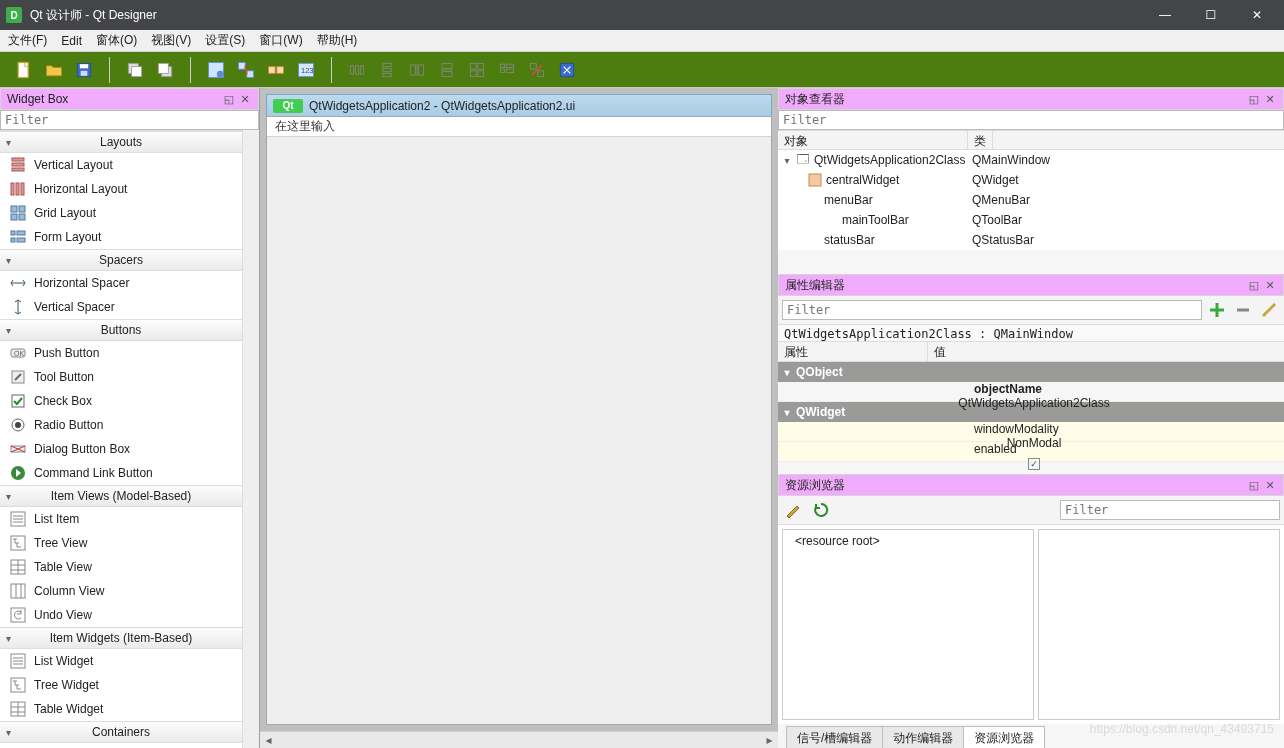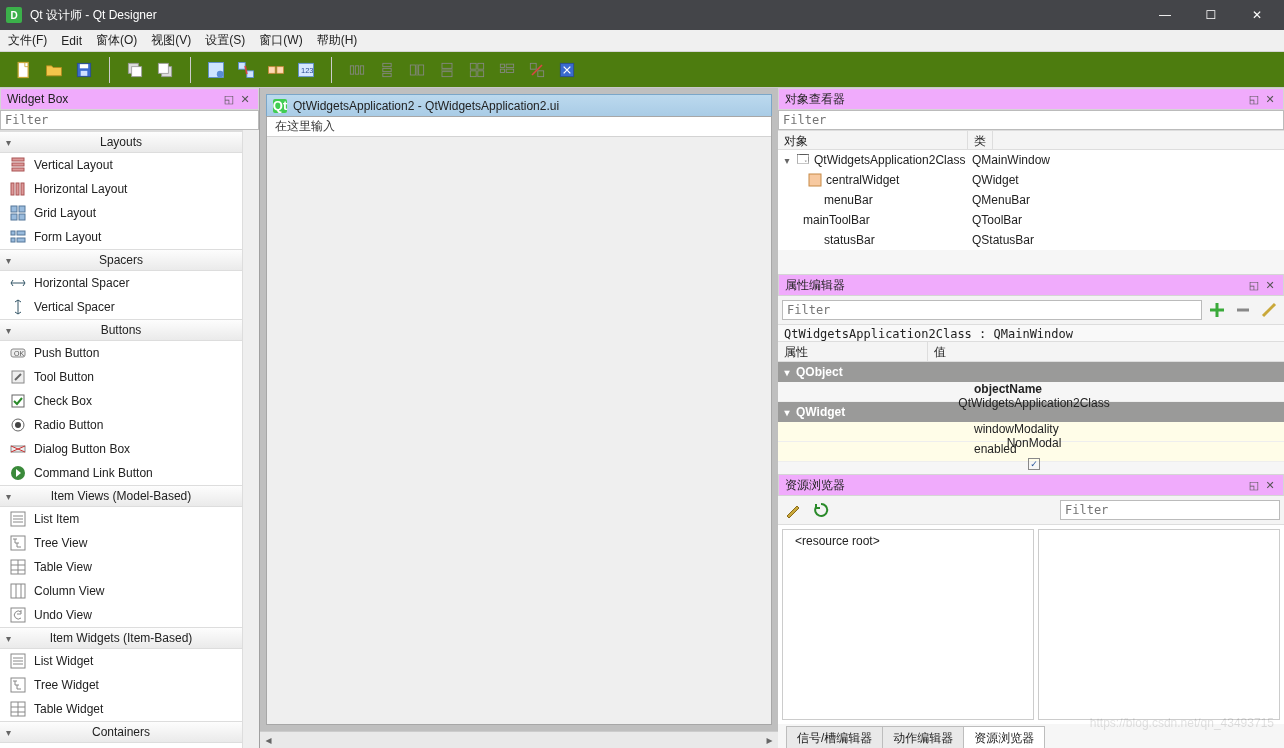--- a/index.html
+++ b/index.html
@@ -39,21 +39,21 @@
 .wb-scroll { width: 17px; background: #efefef; border-left: 1px solid #ddd; }
 .wb-cat { height: 22px; background: linear-gradient(#fdfdfd, #eaeaea); border-top: 1px solid #ddd; border-bottom: 1px solid #ddd; display: flex; align-items: center; justify-content: center; font-size: 12px; position: relative; }
 .wb-cat .chev { position: absolute; left: 6px; font-size: 10px; color: #666; }
 .wb-item { height: 24px; display: flex; align-items: center; padding-left: 10px; gap: 8px; }
 .wb-item .wico { width: 16px; height: 16px; display: inline-flex; align-items:center; justify-content:center; }
 
 
 .center { flex: 1; display: flex; flex-direction: column; background: #bfbfbf; }
 .center-inner { margin: 6px; flex: 1; display: flex; flex-direction: column; }
 .mdi-title { height: 22px; background: linear-gradient(#bcd9ee,#a9cce6); border: 1px solid #7ba6c8; border-bottom: none; display: flex; align-items: center; padding: 0 6px; gap: 6px; font-size: 12px; }
-.mdi-title .qt-icon { width: 14px; height: 14px; background: #41cd52; color: #fff; font-size: 13px; font-weight: bold; display: inline-flex; align-items: center; justify-content: center; border-radius: 2px; }
+.mdi-title .qt-icon { width: 30px; height: 14px; background: #41cd52; color: #fff; font-size: 10px; font-weight: bold; display: inline-flex; align-items: center; justify-content: center; border-radius: 2px; }
 .form-surface { flex: 1; background: #efefef; border: 1px solid #a7a7a7; position: relative; overflow: hidden; }
 .form-surface .type-here { height: 20px; background: #fff; border-bottom: 1px solid #d3d3d3; padding-left: 8px; font-size: 12px; color: #333; display: flex; align-items: center; }
 .dot-grid { position: absolute; top: 20px; left: 0; right: 0; bottom: 0;
   background-image: radial-gradient(#bfbfbf 0.5px, transparent 0.5px);
   background-size: 10px 10px; background-position: 4px 4px; background-color: #efefef; }
 .hscroll { height: 17px; background: #e9e9e9; border-top: 1px solid #ccc; display:flex; align-items:center; }
 .hscroll .arrow { width: 17px; height: 17px; display:flex;align-items:center;justify-content:center;color:#666; }
 
 
 .right { width: 506px; display: flex; flex-direction: column; }
@@ -90,21 +90,21 @@
 .res-body { flex: 1; display: flex; border-top: 1px solid #ddd; background:#fff; }
 .res-tools { height: 28px; display:flex; align-items:center; padding:0 4px; gap:6px; background:#f4f4f4; }
 .res-left { width: 252px; border: 1px solid #ccc; margin: 4px; padding: 4px 12px; font-size: 12px; }
 .res-right { flex: 1; border: 1px solid #ccc; margin: 4px 4px 4px 0; }
 
 
 .bottom-tabs { height: 24px; display: flex; align-items: flex-end; padding-left: 8px; gap: 0; background: transparent; }
 .bottom-tabs .tab { height: 22px; padding: 3px 10px; font-size: 12px; background: #e9e9e9; border: 1px solid #bdbdbd; border-bottom: none; margin-right: -1px; }
 .bottom-tabs .tab.active { background: #fff; }
 
-.watermark { position: fixed; right: 10px; bottom: 18px; color: rgba(0,0,0,.12); font-size: 12px; }
+.watermark { position: fixed; right: 10px; bottom: 12px; color: rgba(0,0,0,.12); font-size: 12px; }
 </style>
 </head>
 <body>
 
 <div class="titlebar">
   <span class="app-icon">D</span>
   <span class="title">Qt 设计师 - Qt Designer</span>
   <div class="win-btns">
     <div class="win-btn">—</div>
     <div class="win-btn">☐</div>
@@ -543,21 +543,21 @@
             </div>
           <div class="c2">QWidget</div>
         </div>
         <div class="obj-row">
           <div class="c1" style="padding-left:46px">
               <span>menuBar</span>
             </div>
           <div class="c2">QMenuBar</div>
         </div>
         <div class="obj-row">
-          <div class="c1" style="padding-left:25px">
+          <div class="c1" style="padding-left:64px">
               <span>mainToolBar</span>
             </div>
           <div class="c2">QToolBar</div>
         </div>
         <div class="obj-row">
           <div class="c1" style="padding-left:46px">
               <span>statusBar</span>
             </div>
           <div class="c2">QStatusBar</div>
         </div>

